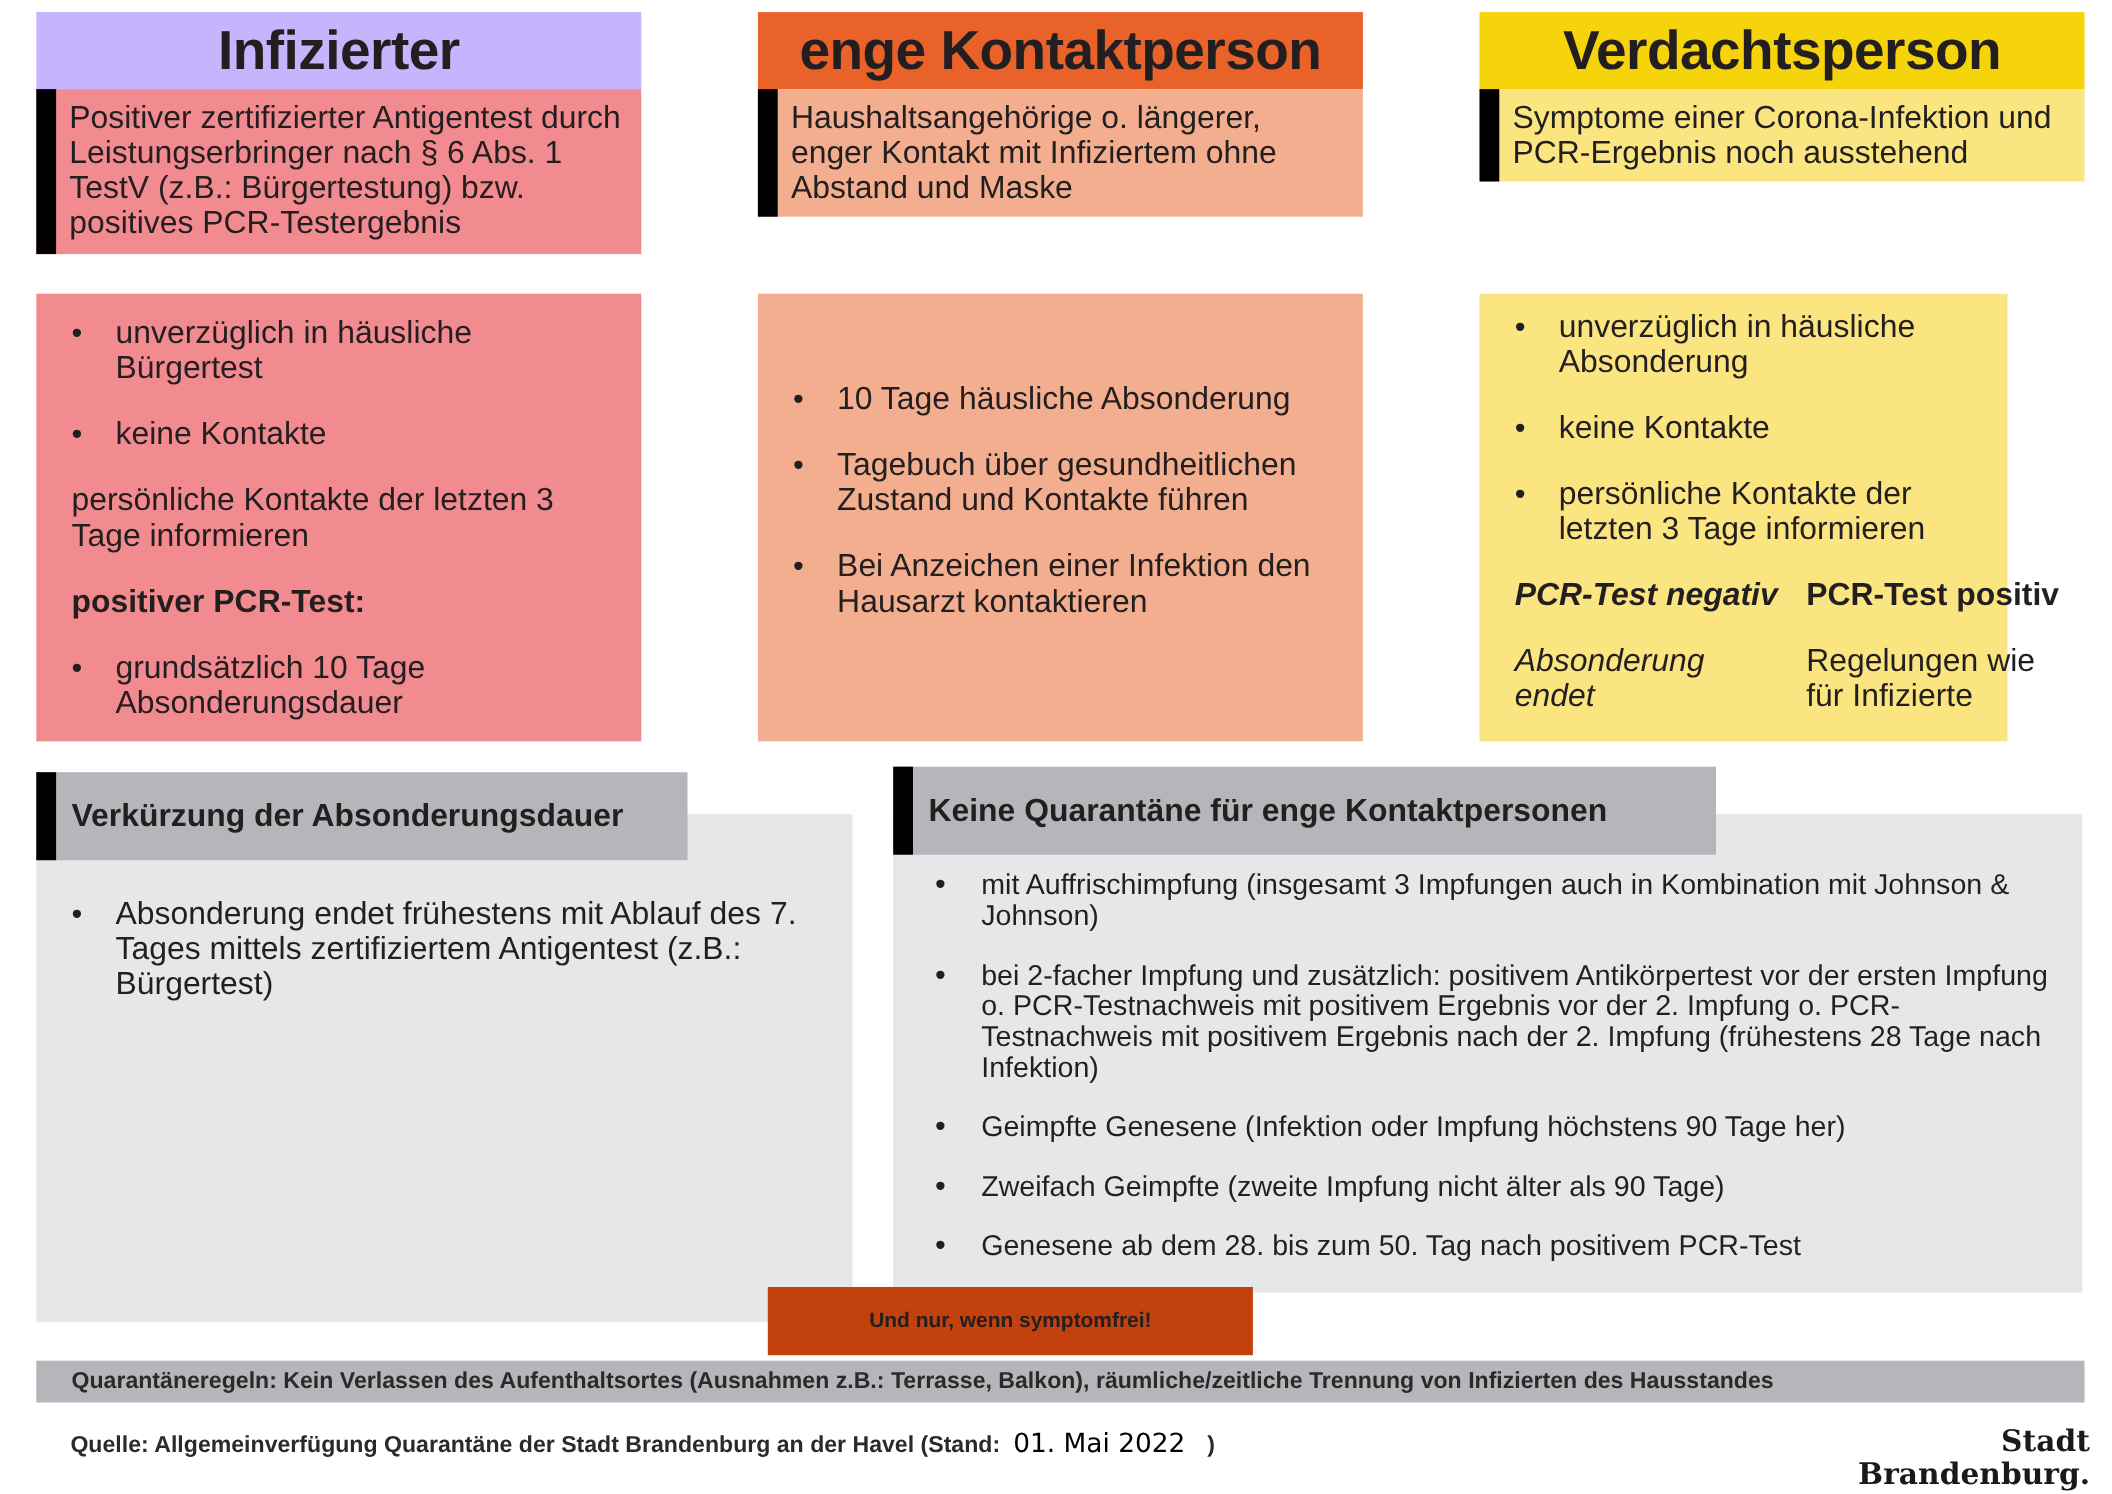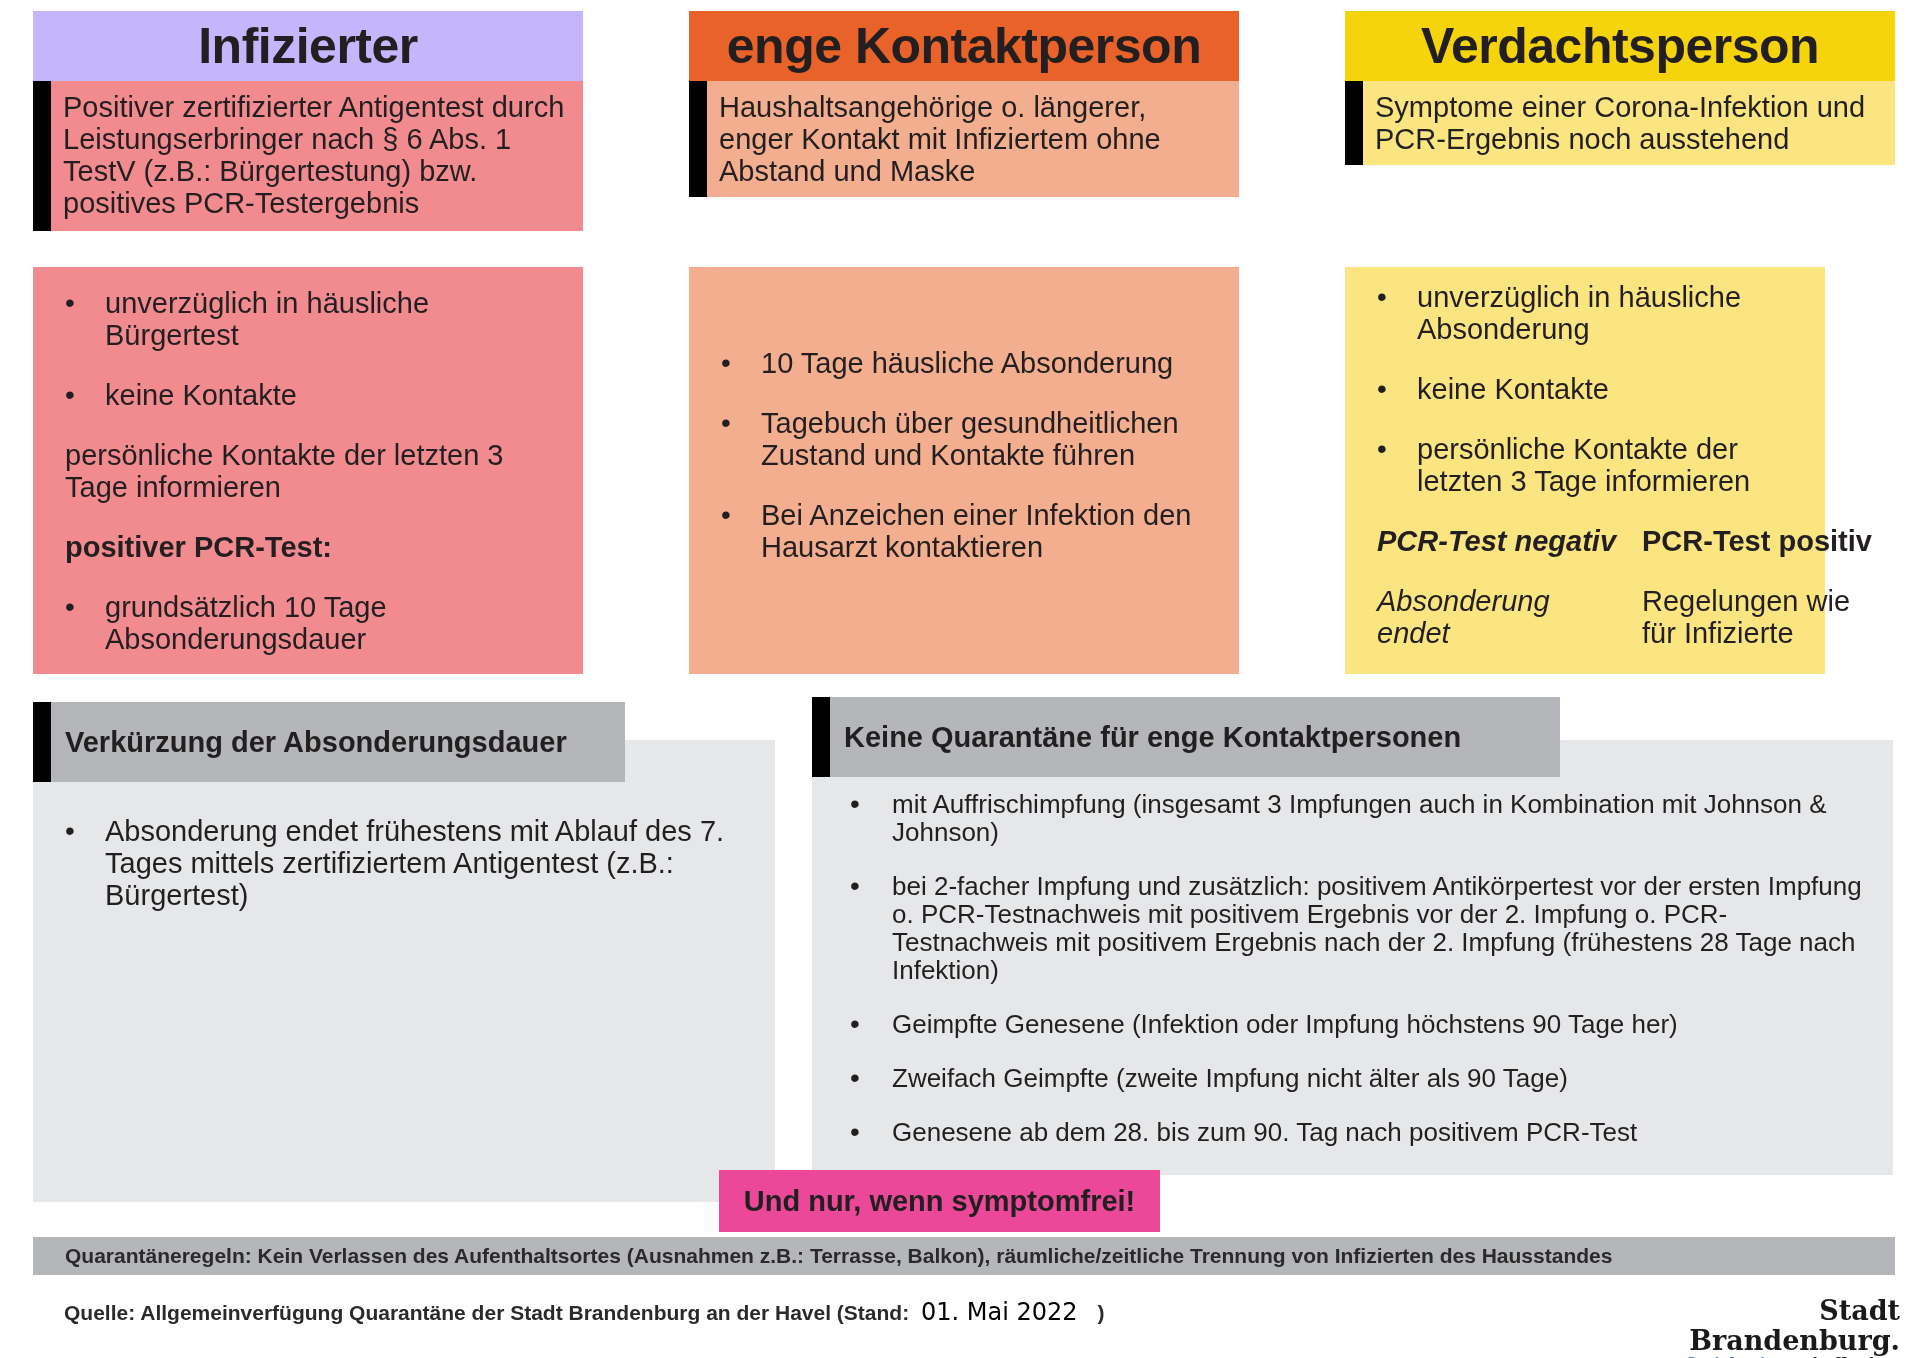--- a/index.html
+++ b/index.html
@@ -88,24 +88,24 @@
 <div class="abs" style="left:812px;top:740px;width:1081px;height:435px;background:#e6e7e9;"></div>
 <div class="abs sechdr" style="left:812px;top:697px;width:748px;height:80px;">
   <span>Keine Quarantäne für enge Kontaktpersonen</span>
 </div>
 <div class="abs small" style="left:850px;top:790px;width:1020px;">
   <ul>
     <li>mit Auffrischimpfung (insgesamt 3 Impfungen auch in Kombination mit Johnson &amp; Johnson)</li>
     <li>bei 2-facher Impfung und zusätzlich: positivem Antikörpertest vor der ersten Impfung o. PCR-Testnachweis mit positivem Ergebnis vor der 2. Impfung o. PCR-Testnachweis mit positivem Ergebnis nach der 2. Impfung (frühestens 28 Tage nach Infektion)</li>
     <li>Geimpfte Genesene (Infektion oder Impfung höchstens 90 Tage her)</li>
     <li>Zweifach Geimpfte (zweite Impfung nicht älter als 90 Tage)</li>
-    <li>Genesene ab dem 28. bis zum 90. Tag nach positivem PCR-Test</li>
+    <li>Genesene ab dem 28. bis zum 50. Tag nach positivem PCR-Test</li>
   </ul>
 </div>
-<div class="abs" style="left:698px;top:1170px;width:441px;height:62px;background:#ec4899;display:flex;align-items:center;justify-content:center;font-weight:bold;font-size:29px;margin-left:21px;">
+<div class="abs" style="left:698px;top:1170px;width:441px;height:62px;background:#c2410c;display:flex;align-items:center;justify-content:center;font-weight:bold;font-size:19px;">
   <span>Und nur, wenn symptomfrei!</span>
 </div>
 
 <div class="abs" style="left:33px;top:1237px;width:1862px;height:38px;background:#b5b6b9;display:flex;align-items:center;padding-left:32px;font-weight:bold;font-size:21px;color:#2a2a2a;">
   <span>Quarantäneregeln: Kein Verlassen des Aufenthaltsortes (Ausnahmen z.B.: Terrasse, Balkon), räumliche/zeitliche Trennung von Infizierten des Hausstandes</span>
 </div>
 <div class="abs" style="left:64px;top:1298px;font-weight:bold;font-size:21px;white-space:nowrap;color:#2a2a2a;">
   <span>Quelle: Allgemeinverfügung Quarantäne der Stadt Brandenburg an der Havel (Stand:</span>
   <span style="font-weight:normal;font-family:'DejaVu Sans',sans-serif;font-size:24px;color:#000;margin-left:6px;">01. Mai 2022</span>
   <span style="margin-left:14px;">)</span>

